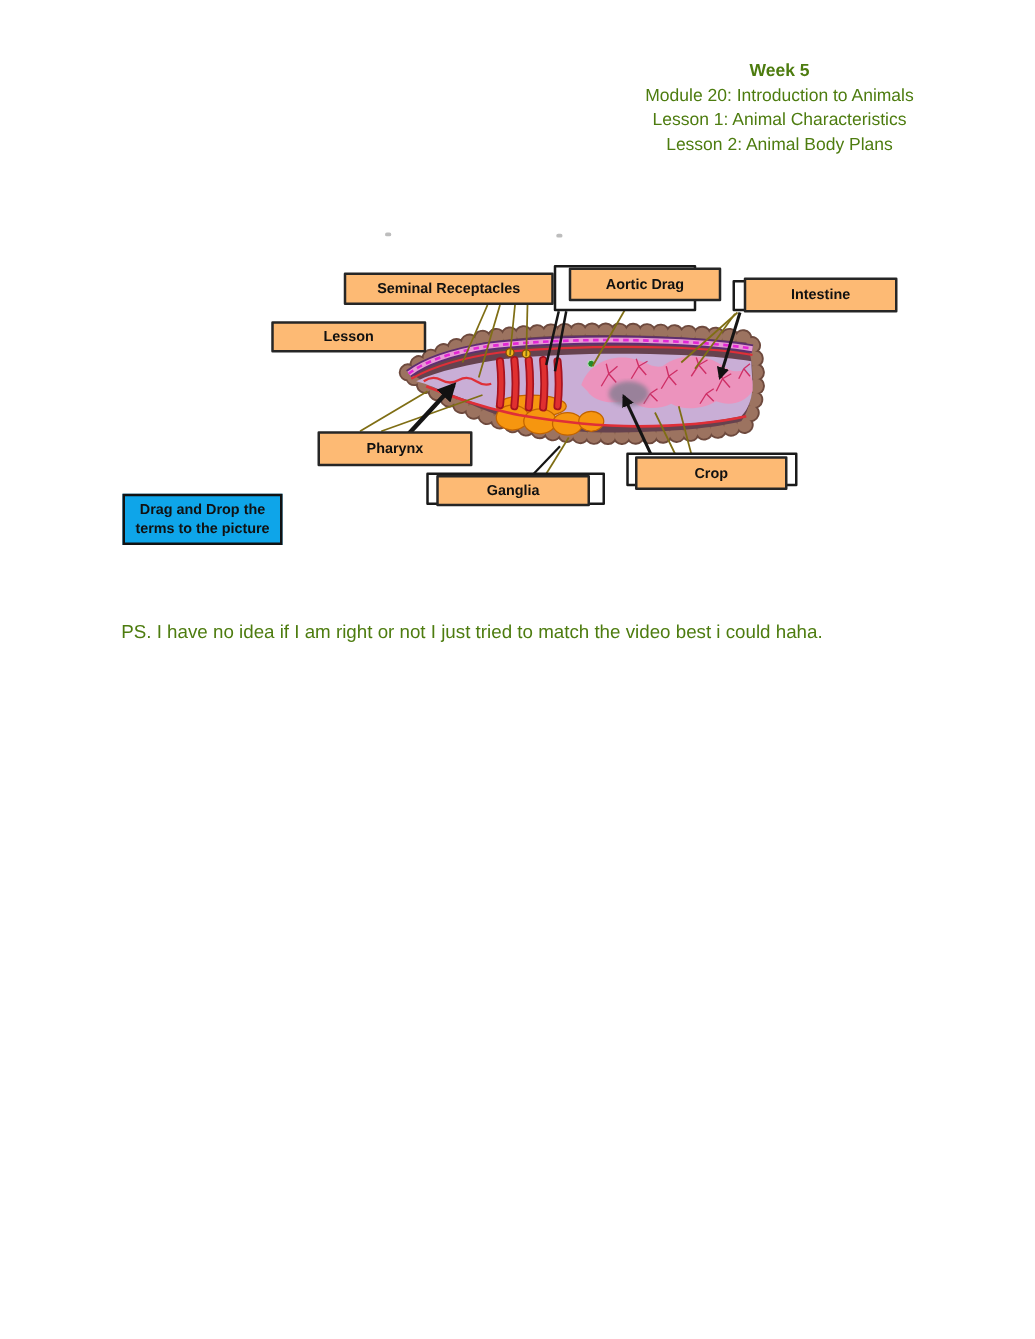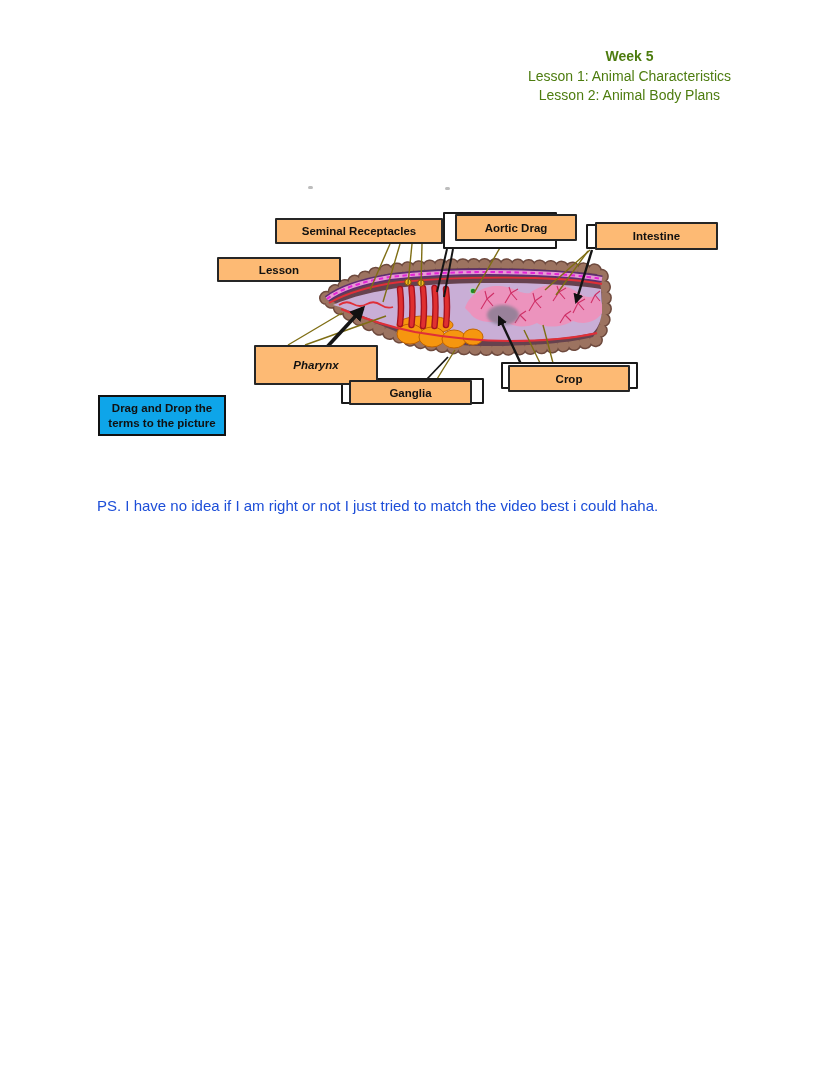--- a/index.html
+++ b/index.html
@@ -29,40 +29,41 @@
   .drop-zone{
     position:absolute;z-index:3;background:#ffffff;border:2px solid #1a1a1a;
     box-sizing:border-box;border-radius:1px;
   }
   #box-seminal   {left:275px;top:218px;width:168px;height:26px;}
   #zone-aortic   {left:443px;top:212px;width:114px;height:37px;}
   #box-aortic    {left:455px;top:214px;width:122px;height:27px;z-index:4;}
   #zone-intestine{left:586px;top:224px;width:118px;height:25px;}
   #box-intestine {left:595px;top:222px;width:123px;height:28px;z-index:4;}
   #box-mouth     {left:217px;top:257px;width:124px;height:25px;}
-  #box-pharynx   {left:254px;top:345px;width:124px;height:40px;font-style:italic;}
+  #box-pharynx   {left:254px;top:345px;width:124px;height:28px;}
   #zone-ganglia  {left:341px;top:378px;width:143px;height:26px;}
   #box-ganglia   {left:349px;top:380px;width:123px;height:25px;z-index:4;}
   #zone-crop     {left:501px;top:362px;width:137px;height:27px;}
   #box-crop      {left:508px;top:365px;width:122px;height:27px;z-index:4;}
   .instruction{
     position:absolute;left:98px;top:395px;width:128px;height:41px;z-index:3;
     background:#0ea5e9;border:2px solid #111;box-sizing:border-box;
     display:flex;flex-direction:column;align-items:center;justify-content:center;
     font-size:11.5px;font-weight:bold;color:#111;line-height:15px;text-align:center;
   }
   .note{
-    position:absolute;left:97px;top:497px;font-size:15px;color:#1d4ed8;
+    position:absolute;left:97px;top:497px;font-size:15px;color:#4d7c0f;
   }
 </style>
 </head>
 <body>
 
 <div class="header">
   <div class="week">Week 5</div>
+  <div>Module 20: Introduction to Animals</div>
   <div>Lesson 1: Animal Characteristics</div>
   <div>Lesson 2: Animal Body Plans</div>
 </div>
 
 <div class="artifact" id="artifact-1"></div>
 <div class="artifact" id="artifact-2"></div>
 
 <svg id="worm-svg" width="300" height="110" viewBox="0 0 300 110">
   <defs>
     <filter id="blur1">

